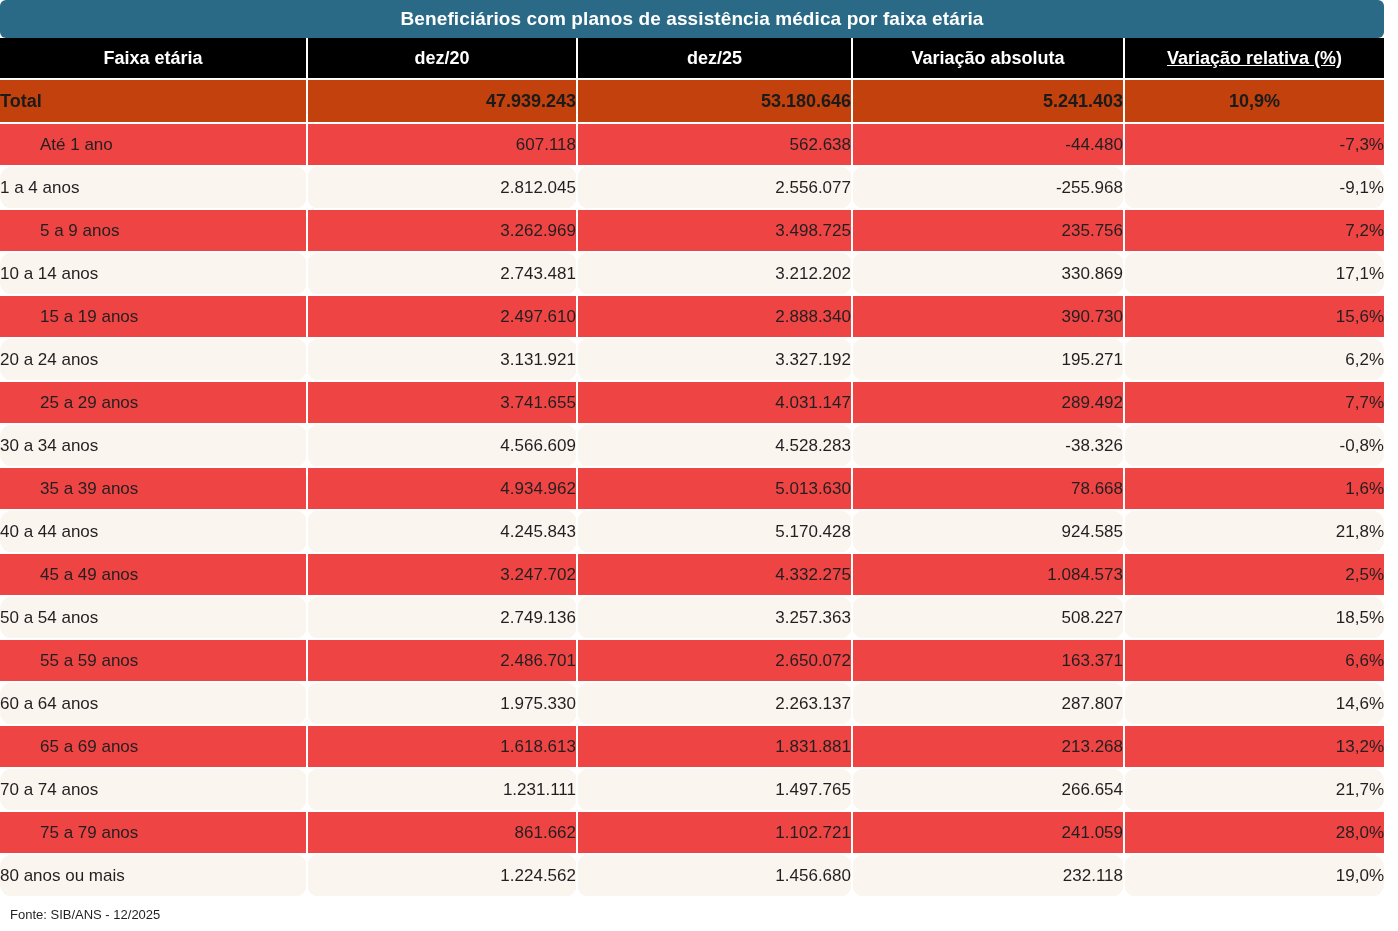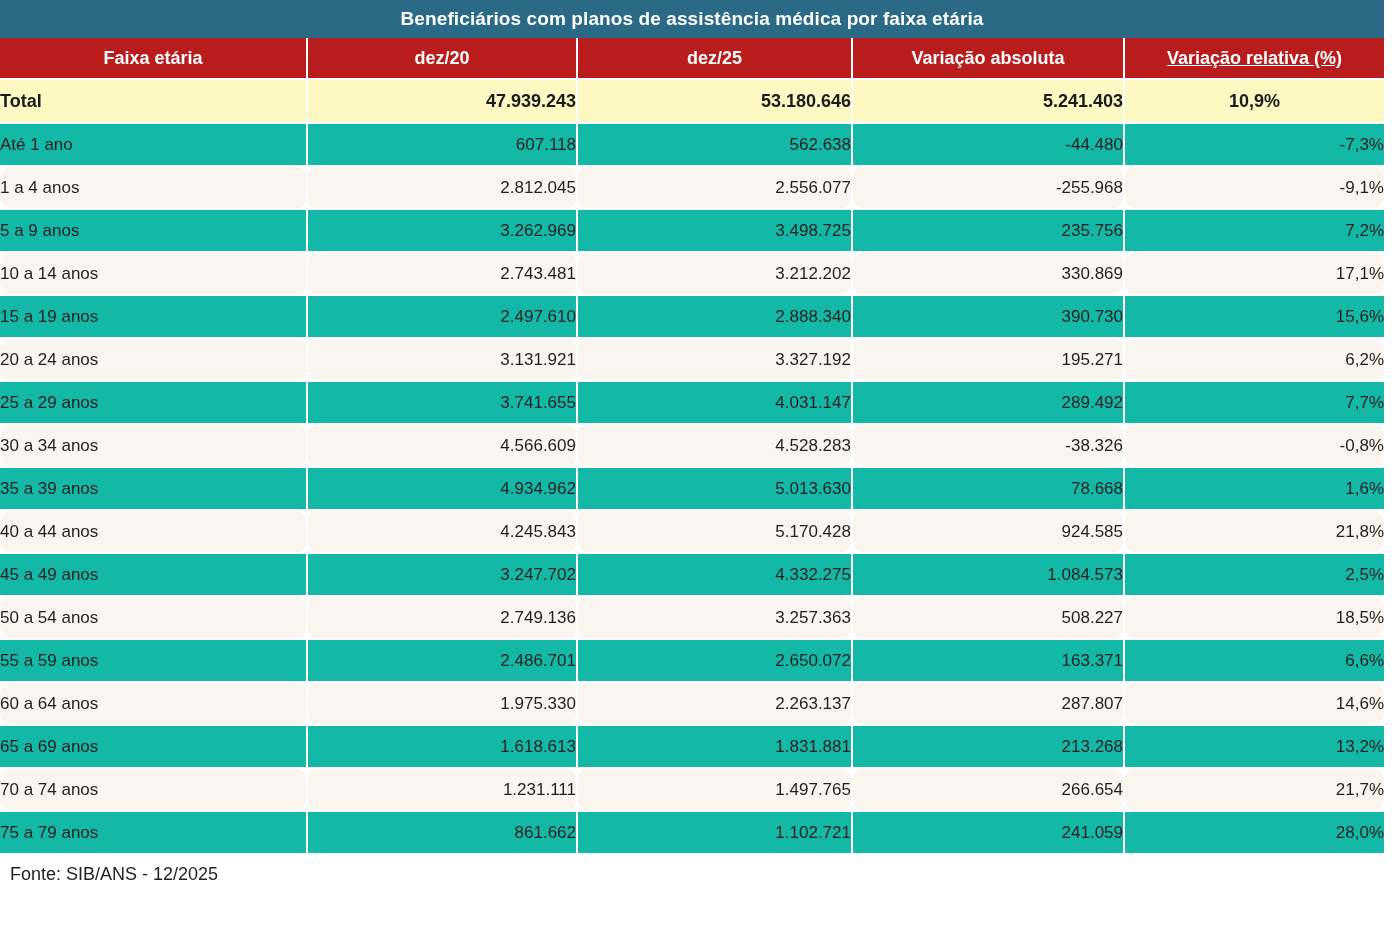--- a/index.html
+++ b/index.html
@@ -35,64 +35,65 @@
   col.c4 { width: 260px; }
 
   .title-row th {
     background: #2a6a86;
     color: #ffffff;
     font-size: 19px;
     font-weight: bold;
     text-align: center;
     height: 38px;
     letter-spacing: .1px;
+    border-radius: 6px;
   }
   .header-row th {
-    background: #b91c1c;
+    background: #000000;
     color: #ffffff;
     font-size: 18px;
     font-weight: bold;
     text-align: center;
     height: 40px;
     border-right: 2px solid #ffffff;
     border-bottom: 2px solid #ffffff;
   }
   .header-row th:last-child { border-right: none; text-decoration: underline; }
 
   .total-row td {
-    background: #fef9c3;
+    background: #c2410c;
     color: #1b1b1b;
     font-size: 18px;
     font-weight: bold;
     height: 42px;
     border-right: 2px solid #ffffff;
     border-bottom: 2px solid #ffffff;
   }
   .total-row td:last-child { border-right: none; text-align: center; }
 
   .data-row td {
     font-size: 17px;
     height: 41px;
     border-right: 2px solid #ffffff;
     border-bottom: 2px solid #ffffff;
   }
   .data-row td:last-child { border-right: none; }
-  .data-row.odd td { background: #14b8a6; }
+  .data-row.odd td { background: #ef4444; padding-left: 40px; }
   .data-row.even td { background: #faf5ef; border-radius: 13px; }
 
   .cell-label {
     text-align: left;
     padding-left: 12px;
   }
   .cell-num {
     text-align: right;
     padding-right: 16px;
   }
   .source {
-    font-size: 18px;
+    font-size: 13px;
     color: #231f20;
     padding: 9px 0 0 10px;
   }
 </style>
 </head>
 <body>
 
 <div class="table-wrap">
   <table class="data-table">
     <colgroup>
@@ -235,16 +236,23 @@
         <td class="cell-num">266.654</td>
         <td class="cell-num">21,7%</td>
       </tr>
       <tr class="data-row odd">
         <td class="cell-label">75 a 79 anos</td>
         <td class="cell-num">861.662</td>
         <td class="cell-num">1.102.721</td>
         <td class="cell-num">241.059</td>
         <td class="cell-num">28,0%</td>
       </tr>
+      <tr class="data-row even">
+        <td class="cell-label">80 anos ou mais</td>
+        <td class="cell-num">1.224.562</td>
+        <td class="cell-num">1.456.680</td>
+        <td class="cell-num">232.118</td>
+        <td class="cell-num">19,0%</td>
+      </tr>
     </tbody>
   </table>
   <div class="source">Fonte: SIB/ANS - 12/2025</div>
 </div>
 
 </body></html>

